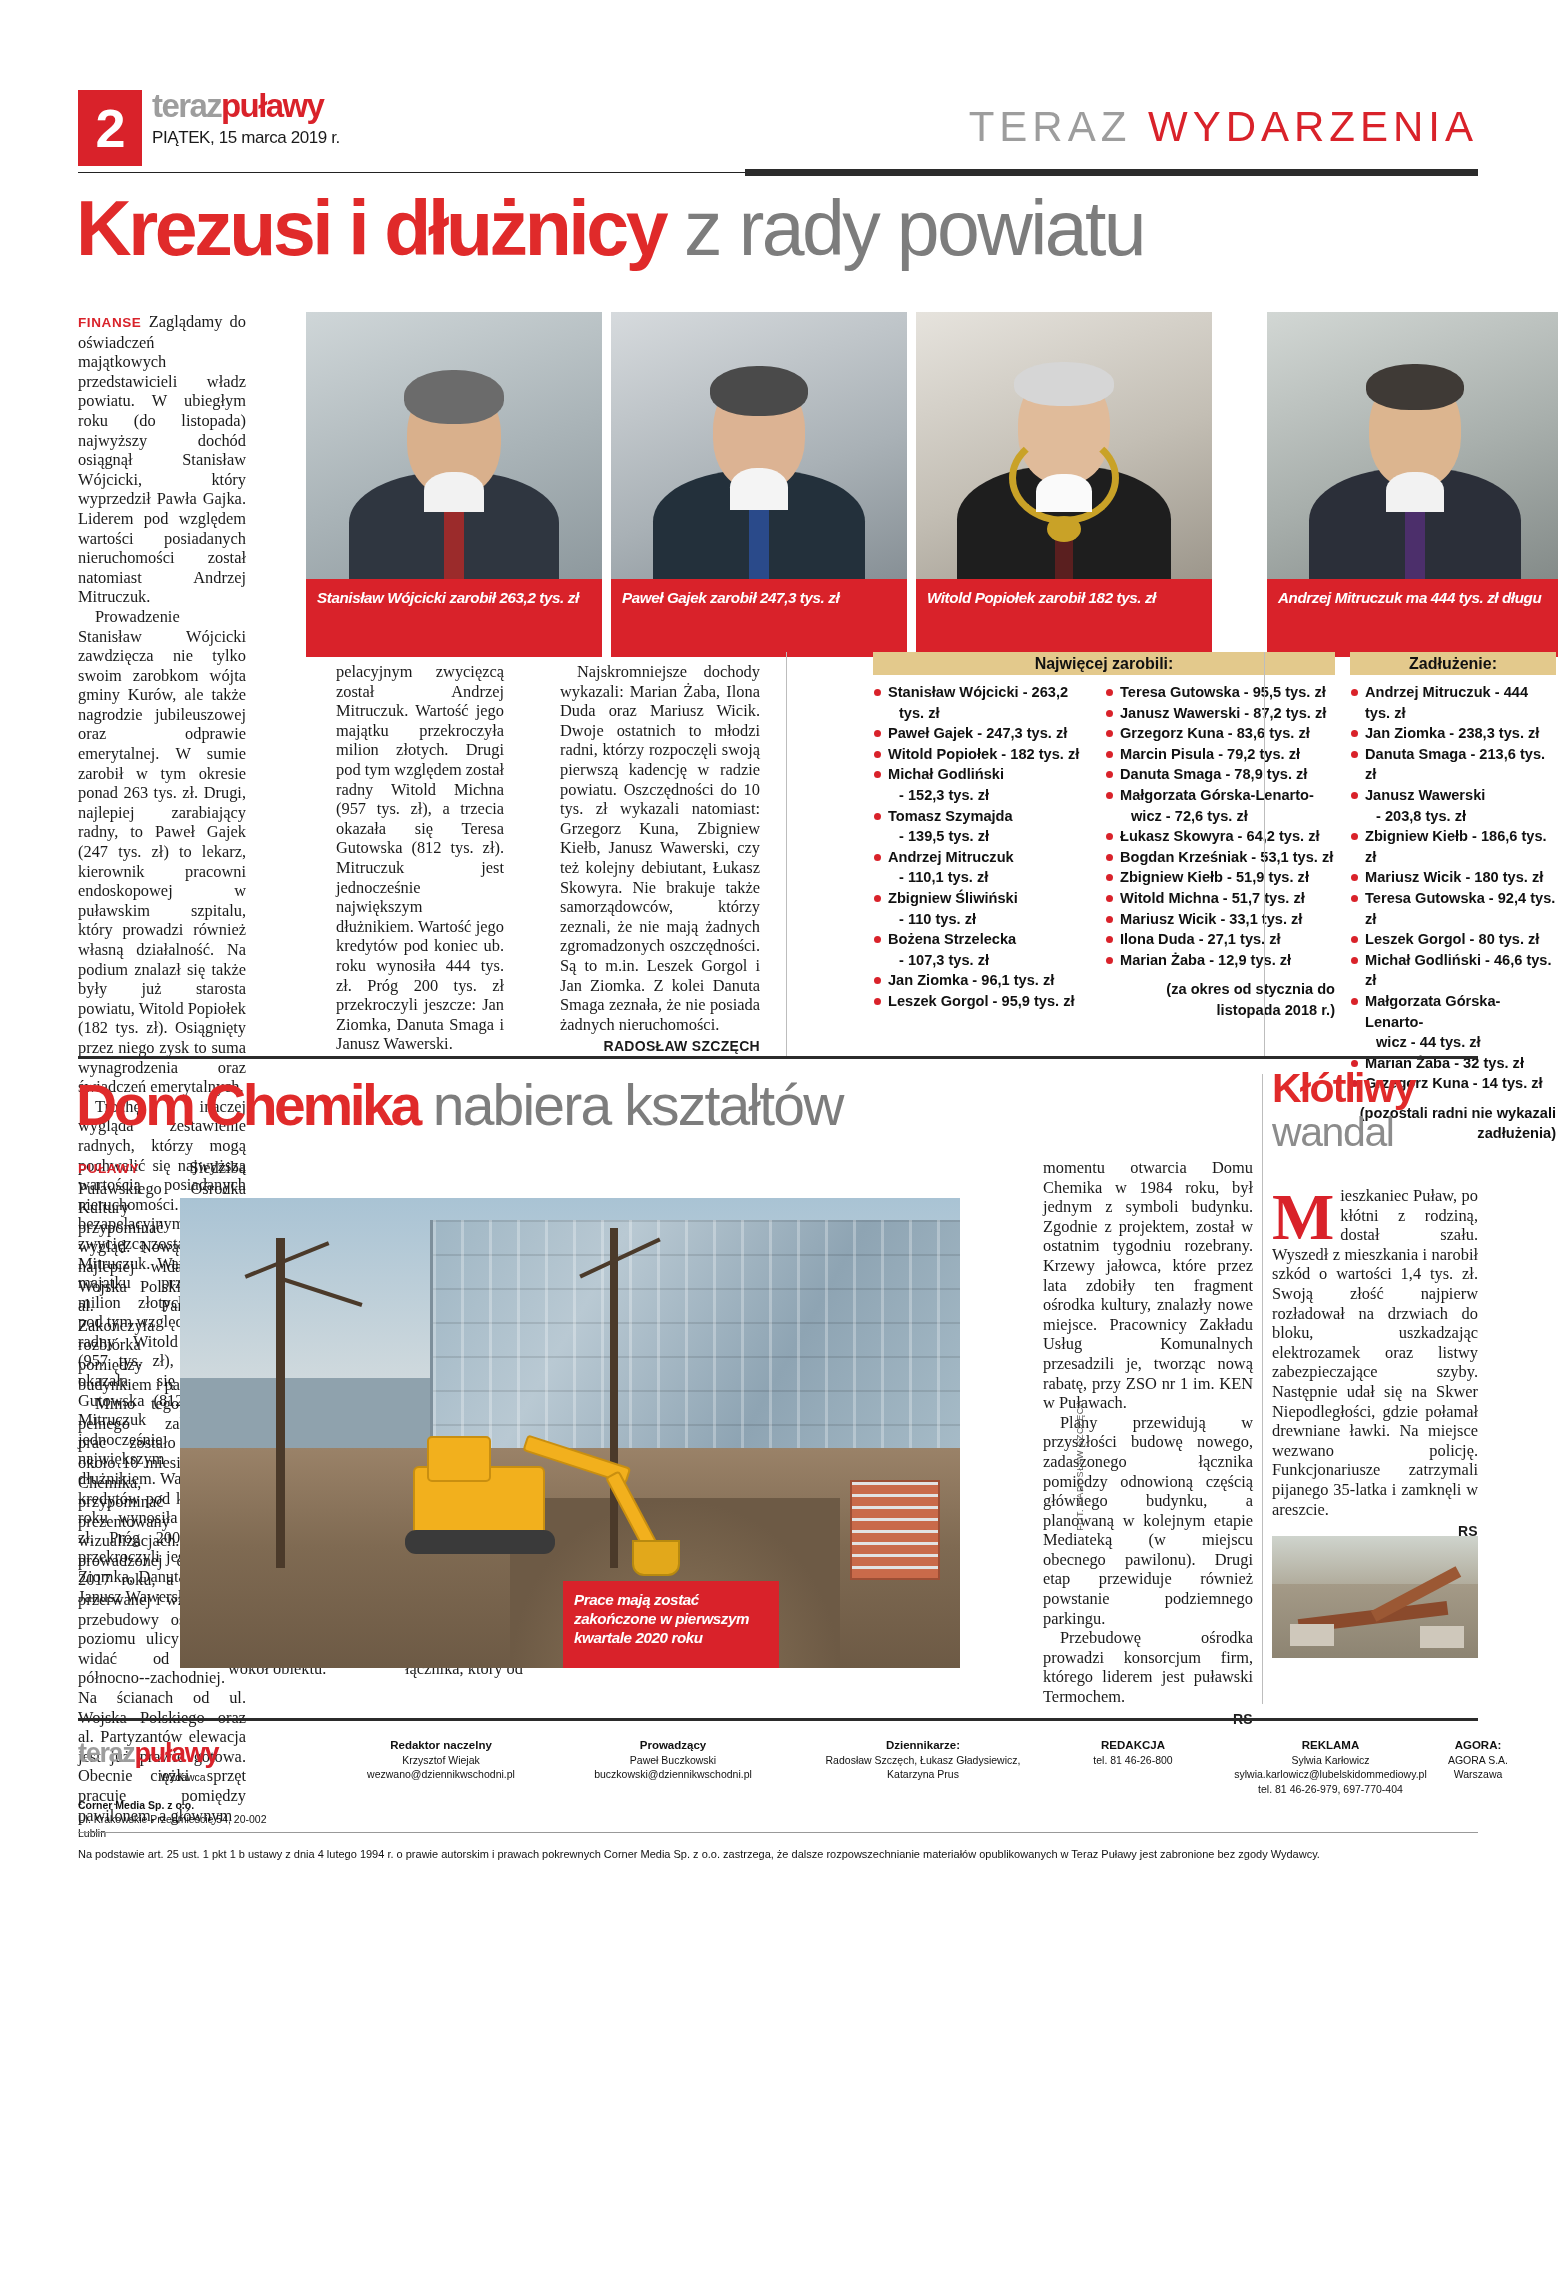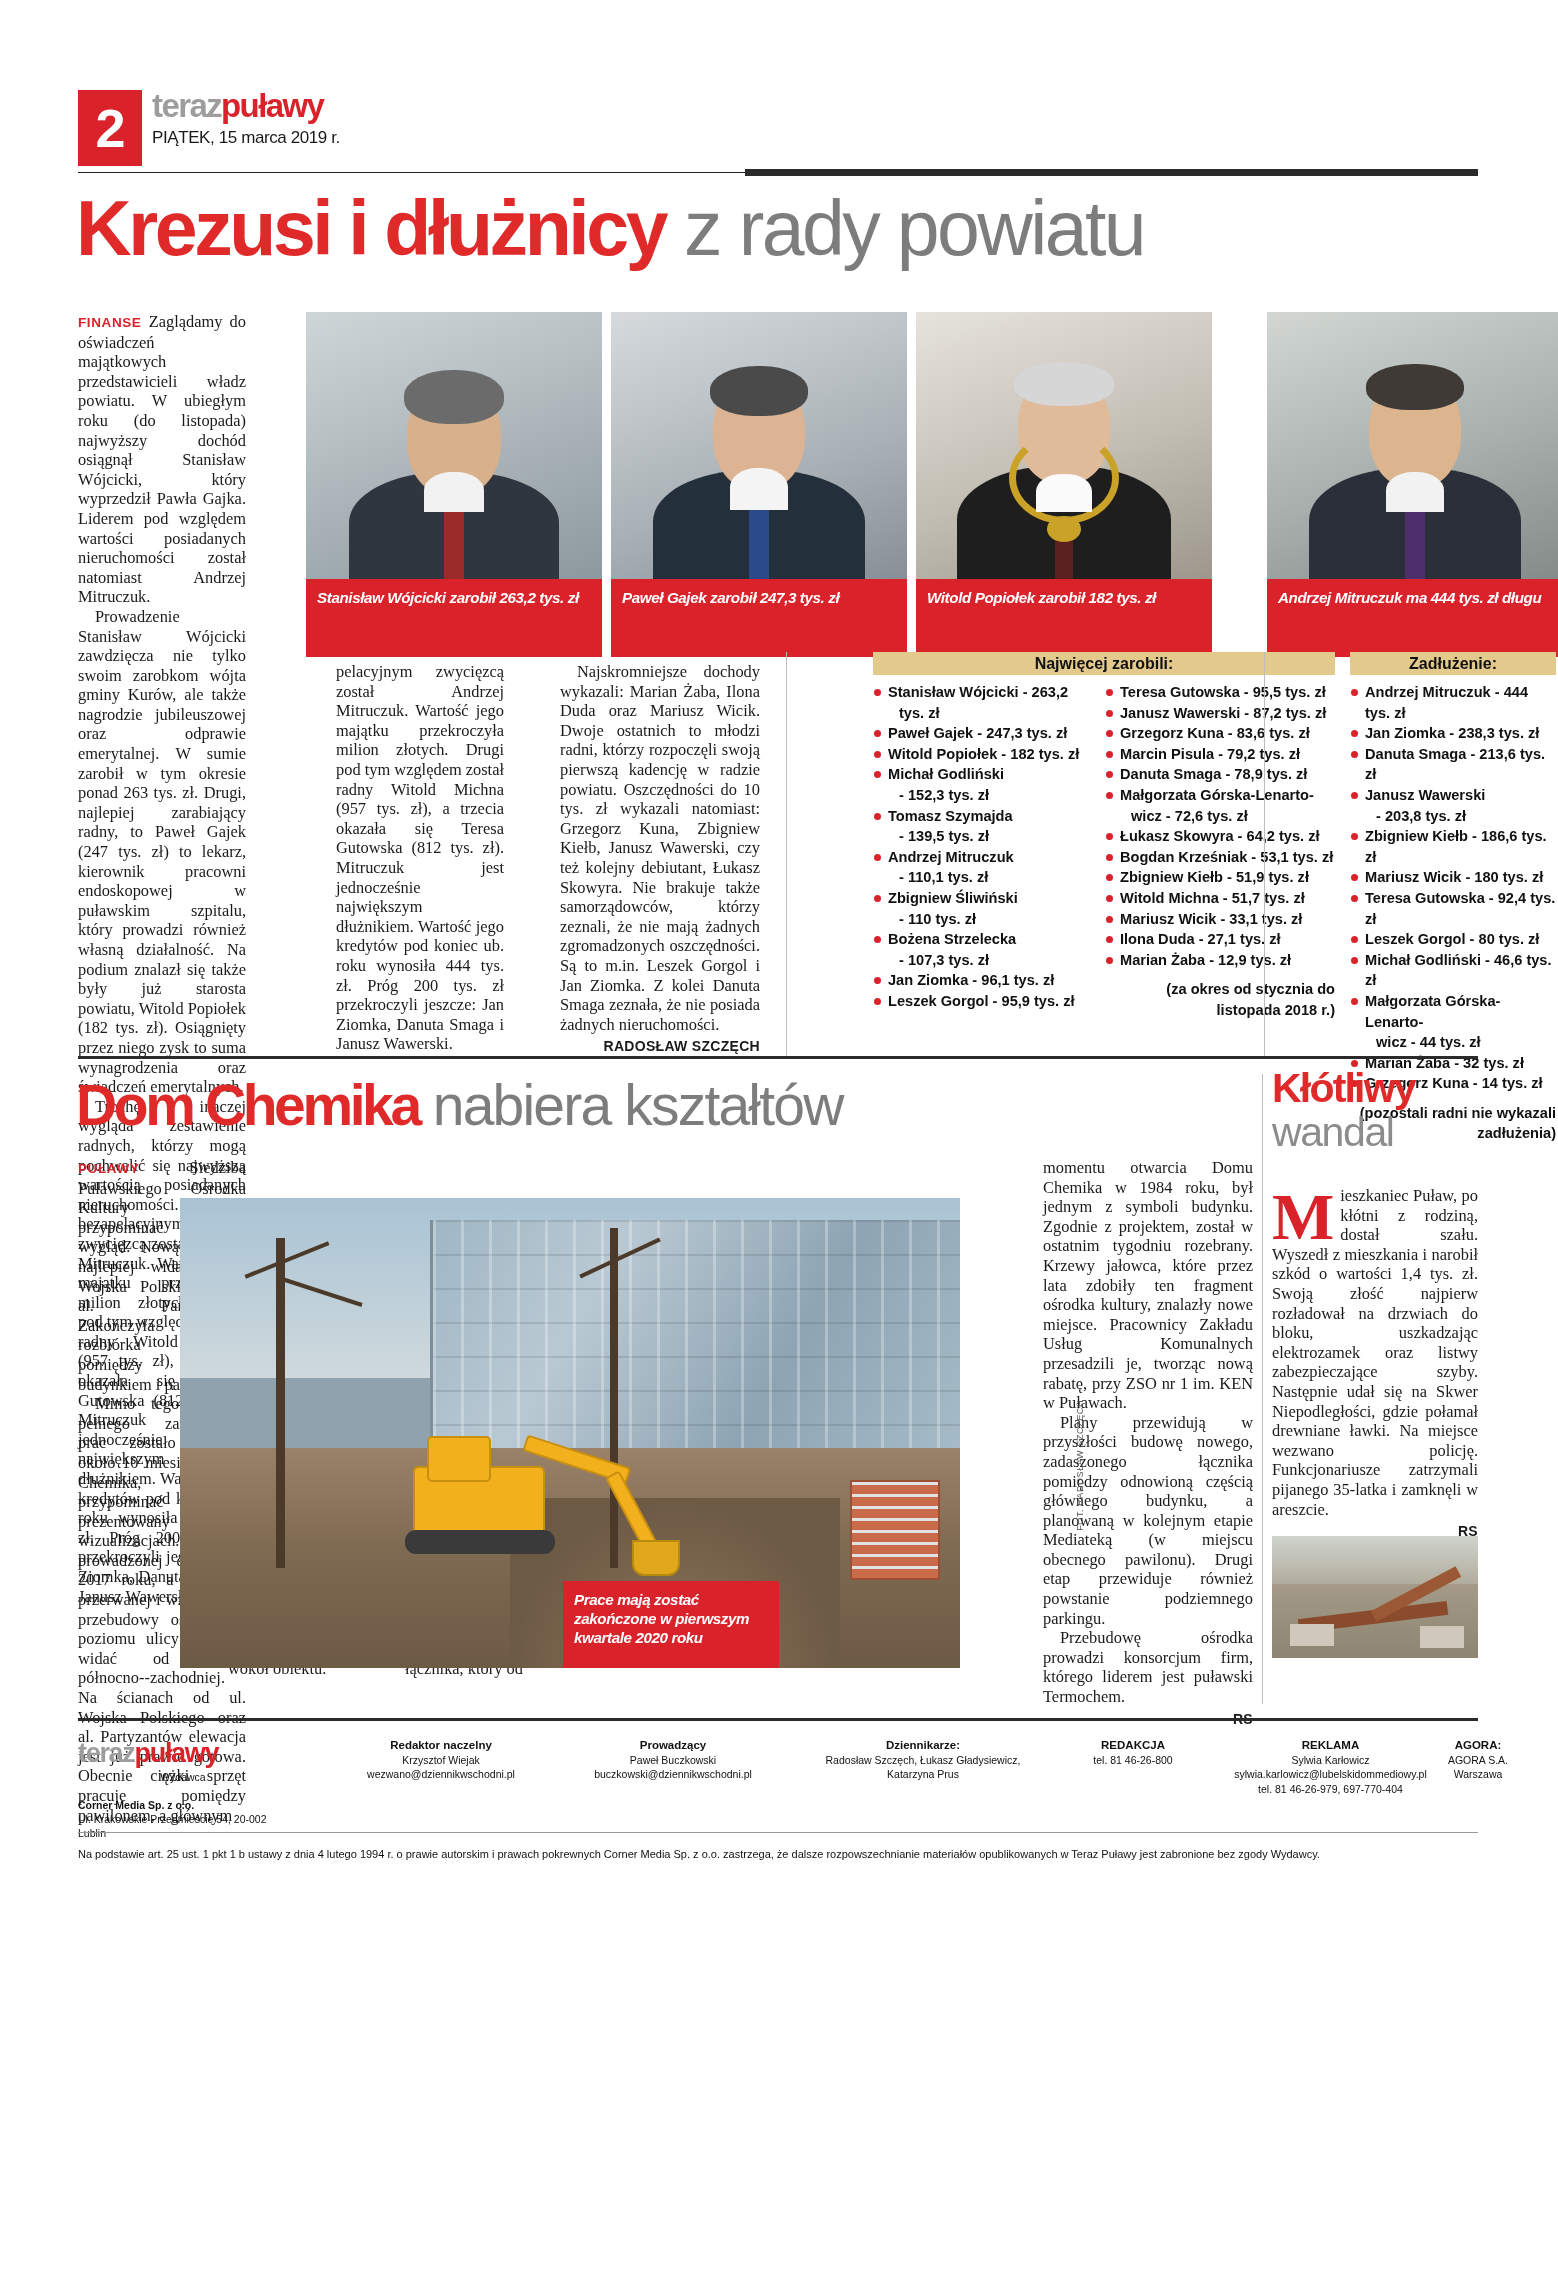--- a/index.html
+++ b/index.html
@@ -191,20 +191,21 @@
 <body>
 
 <div class="page">
 
   <div class="masthead">
     <div class="page-num">2</div>
     <div class="logo-block">
       <div class="logo-word"><span class="logo-teraz">teraz</span><span class="logo-pulawy">puławy</span></div>
       <div class="logo-date">PIĄTEK, 15 marca 2019 r.</div>
     </div>
+    <div class="section-kicker"><span class="sk-gray">TERAZ</span> <span class="sk-red">WYDARZENIA</span></div>
   </div>
   <div class="rule-thin"></div>
   <div class="rule-thick"></div>
 
   <div class="headline1"><span class="h-red">Krezusi i dłużnicy</span> <span class="h-gray">z rady powiatu</span></div>
 
   <div class="a1">
 
     <div class="photos">
 

